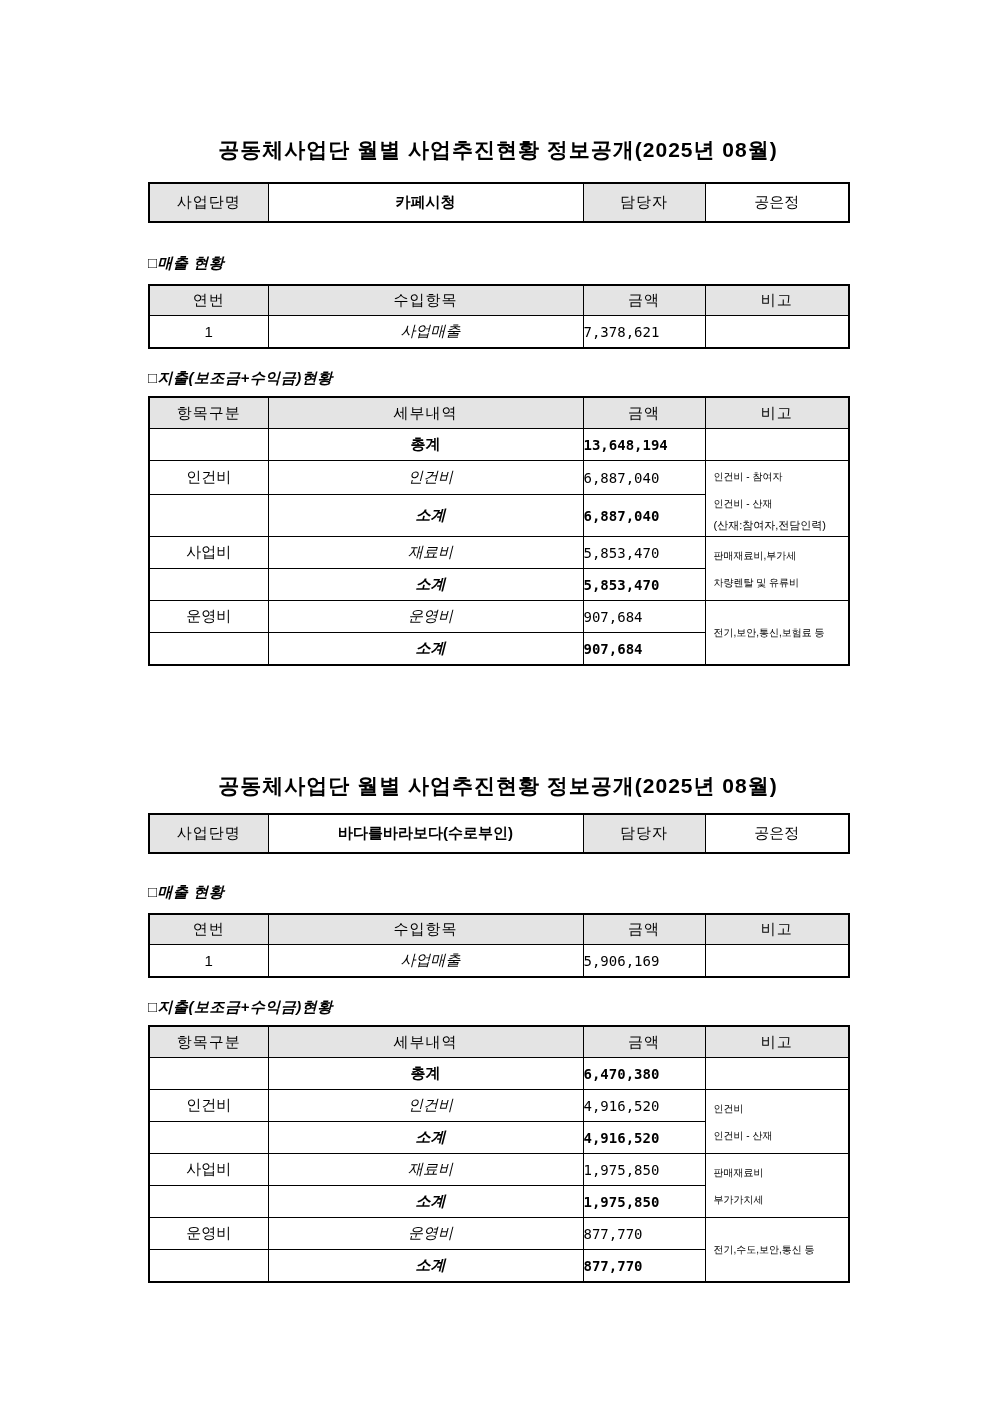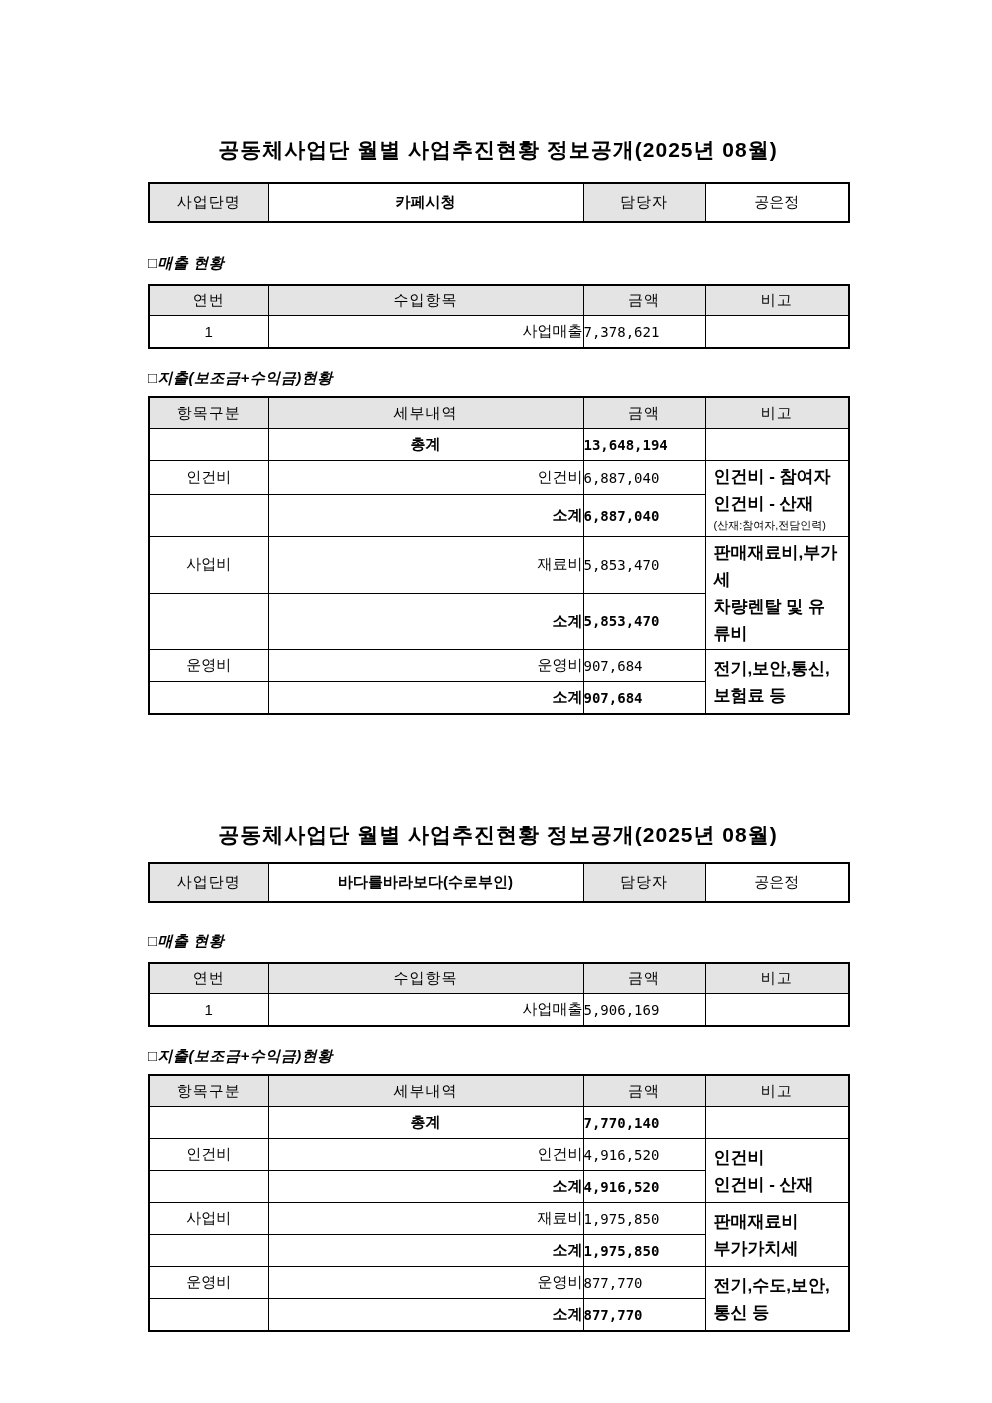--- a/index.html
+++ b/index.html
@@ -21,26 +21,26 @@
   table{
     border-collapse:collapse;table-layout:fixed;width:700px;
     border:2px solid #000;
   }
   td,th{
     border:1px solid #000;padding:0;font-size:15px;overflow:hidden;
     vertical-align:middle;
   }
   .hd{background:#e4e4e4;font-weight:normal;text-align:center;letter-spacing:1px;}
   .c{text-align:center;}
-  .l{text-align:right;padding-left:10px;}
+  .l{text-align:center;padding-left:10px;font-style:italic;}
   .r{text-align:left;padding-right:10px;}
   .b{font-weight:bold;}
   .num{font-family:"DejaVu Sans Mono",monospace;font-size:14px;}
   .note-cell{padding:2px 8px;vertical-align:middle;word-break:break-all;}
-  .nl{font-size:17px;line-height:27px;font-weight:bold;}
+  .nl{font-size:10px;line-height:27px;}
   .nl-sm{font-size:11px;line-height:17px;}
   .info-table{margin-top:18px;}
   .info-table td{height:37px;}
   .heading-1{margin-top:30px;}
   .heading-2{margin-top:19px;}
   .heading-3{margin-top:28px;}
   .sales-table{margin-top:11px;}
   .sales-table .th-row td{height:29px;margin-left:15px;}
   .sales-table .data-row td{height:31px;}
   .exp-table{margin-top:8px;}
@@ -225,21 +225,21 @@
     <tbody>
         <tr class="th-row">
       <td class="hd">항목구분</td>
       <td class="hd">세부내역</td>
       <td class="hd">금액</td>
       <td class="hd">비고</td>
     </tr>
     <tr class="total-row">
       <td></td>
       <td class="c b">총계</td>
-      <td class="r num b">7,770,140</td>
+      <td class="r num b">6,470,380</td>
       <td></td>
     </tr>
 
     <tr class="g-row">
       <td class="c">인건비</td>
       <td class="l">인건비</td>
       <td class="r num">4,916,520</td>
       <td class="note-cell" rowspan="2">
         <div class="nl">인건비</div>
         <div class="nl">인건비 - 산재</div>

